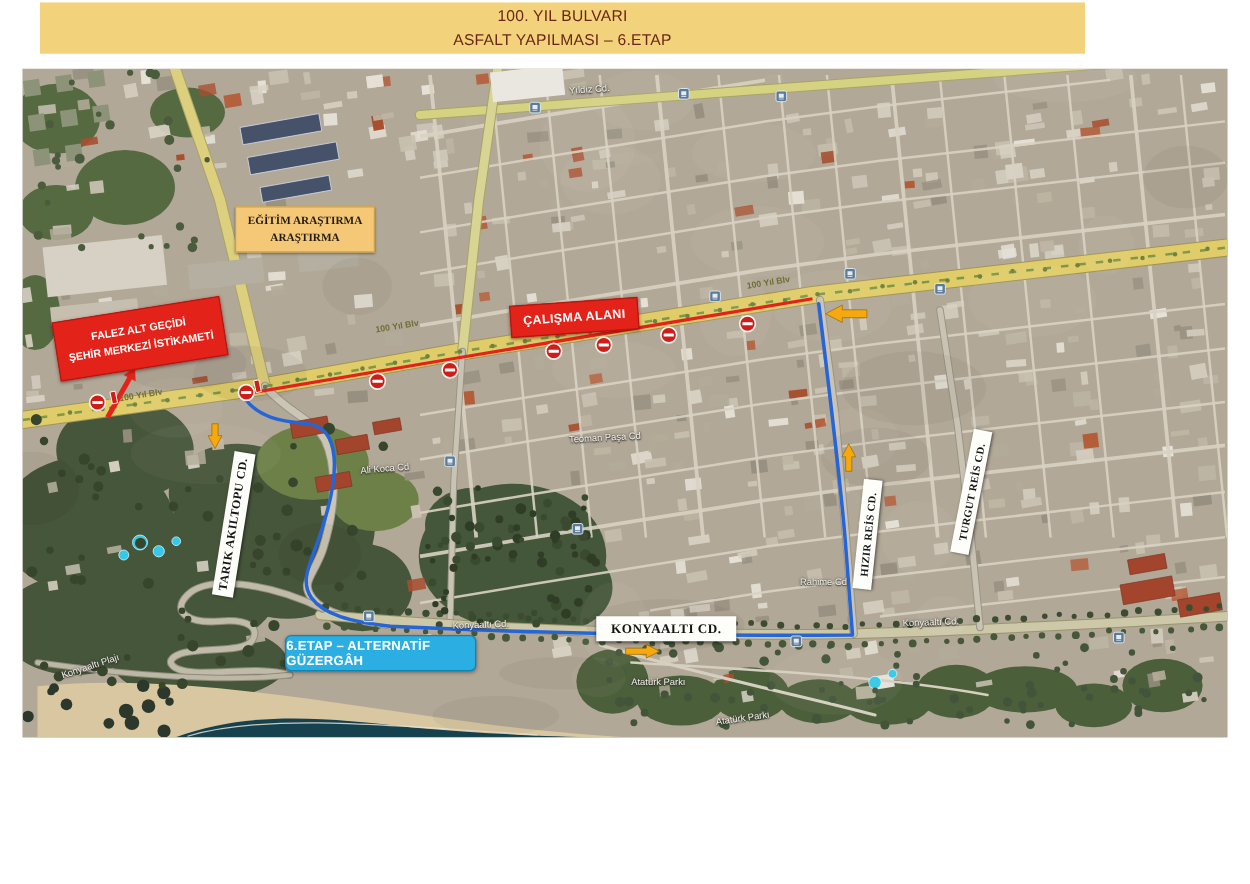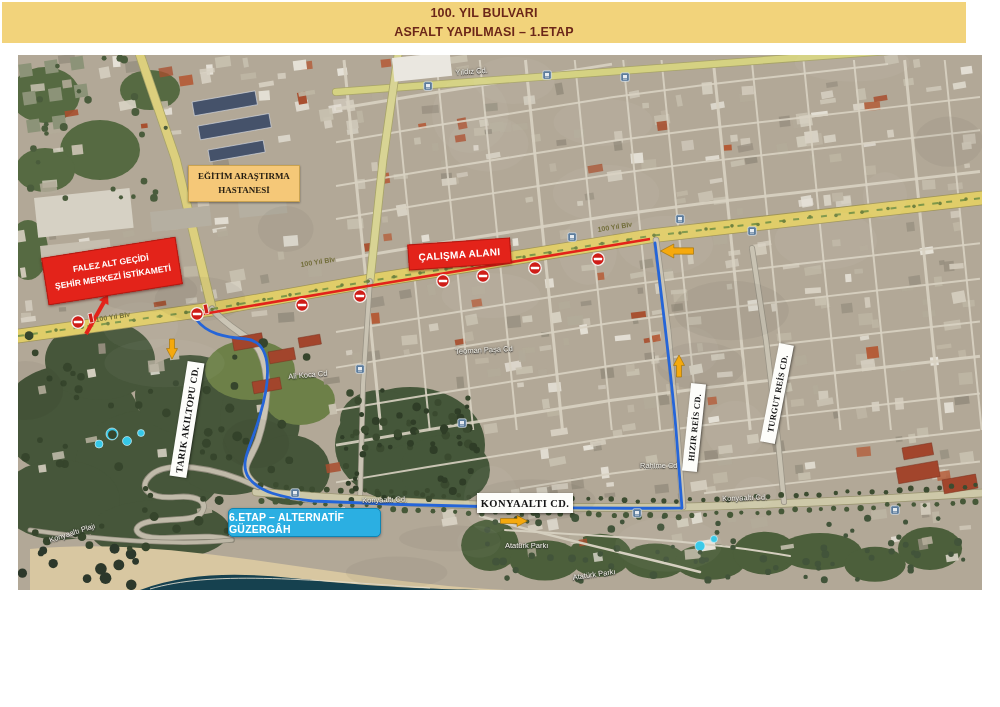--- a/index.html
+++ b/index.html
@@ -1,49 +1,49 @@
 <!DOCTYPE html>
 <html><head>
 <meta charset="utf-8">
 <style>
   html,body{margin:0;padding:0;background:#fff;}
   body{width:1000px;height:707px;position:relative;font-family:"Liberation Sans",sans-serif;overflow:hidden;}
-  .banner{position:absolute;left:2px;top:2px;width:964px;height:41px;background:#f2d37b;
+  .banner{position:absolute;left:32px;top:2px;width:836px;height:41px;background:#f2d37b;
     display:flex;flex-direction:column;justify-content:center;text-align:center;
-    font-weight:700;font-size:12.5px;line-height:1.5;color:#6b2619;letter-spacing:.2px;}
+    font-weight:400;font-size:12.5px;line-height:1.5;color:#6b2619;letter-spacing:.2px;}
   #map{position:absolute;left:18px;top:55px;width:964px;height:535px;background:#b2a897;overflow:hidden;}
   #map svg{position:absolute;left:0;top:0;}
   .map-label{position:absolute;display:flex;align-items:center;justify-content:center;box-sizing:border-box;z-index:5;}
   .red-box{background:#e3231a;color:#fff;font-weight:700;
     box-shadow:0 1px 3px rgba(60,0,0,.55), inset 0 0 0 1px rgba(140,15,8,.55);}
   .falez{left:26px;top:192px;width:136px;height:48px;transform:rotate(-9deg);
     font-size:8.5px;line-height:1.6;flex-direction:column;text-align:center;}
   .calisma{left:390px;top:186px;width:103px;height:26px;transform:rotate(-4deg);
     font-size:10px;letter-spacing:.3px;}
   .white-box{background:#fdfdfa;color:#141414;font-family:"Liberation Serif",serif;
     font-weight:700;text-align:center;box-shadow:0 1px 2.5px rgba(0,0,0,.55);}
   .tarik{left:111px;top:356px;width:116px;height:17px;transform:rotate(-81deg);font-size:9.5px;letter-spacing:.4px;}
   .hizir{left:632px;top:365px;width:88px;height:15px;transform:rotate(-84deg);font-size:8.5px;letter-spacing:.3px;}
   .turgut{left:709px;top:331px;width:100px;height:15px;transform:rotate(-79deg);font-size:8.5px;letter-spacing:.3px;}
-  .konyaalti{left:459px;top:438px;width:96px;height:20px;font-size:10.5px;letter-spacing:.4px;align-items:center;}
+  .konyaalti{left:459px;top:438px;width:112px;height:20px;font-size:10.5px;letter-spacing:.4px;align-items:center;}
   .hospital{left:170px;top:110px;width:112px;height:37px;background:#f5c878;border:1px solid #c9a250;
     color:#241d12;font-family:"Liberation Serif",serif;font-weight:700;font-size:9px;line-height:1.55;
     flex-direction:column;text-align:left;box-shadow:0 1px 2px rgba(0,0,0,.4);}
   .etap{left:210px;top:453px;width:153px;height:29px;background:#2bafe2;border:1px solid #0f85b2;border-radius:5px;
     color:#fff;font-weight:700;font-size:10.5px;letter-spacing:.2px;box-shadow:0 1px 3px rgba(0,0,40,.35);}
   .map-text{position:absolute;font-size:7.5px;color:#f3f1e9;white-space:nowrap;z-index:3;
     text-shadow:0 0 2px rgba(45,45,45,.95),0 1px 1px rgba(45,45,45,.9);}
   .map-text.road{color:#6e6a33;text-shadow:none;font-weight:700;font-size:7px;opacity:.95;}
 </style>
 </head>
 <body>
 
 <div class="banner">
   <div>100. YIL BULVARI</div>
-  <div>ASFALT YAPILMASI – 1.ETAP</div>
+  <div>ASFALT YAPILMASI – 6.ETAP</div>
 </div>
 
 <div id="map">
   <svg id="satmap" width="964" height="535" viewBox="18 55 964 535">
     <defs>
         <clipPath id="mclip">
           <rect x="18" y="55" width="964" height="535"></rect>
         </clipPath>
       </defs>
     <g id="gAll" clip-path="url(#mclip)">
@@ -1124,21 +1124,21 @@
 
   <div class="map-label red-box falez">
     <div>FALEZ ALT GEÇİDİ</div>
     <div>ŞEHİR MERKEZİ İSTİKAMETİ</div>
   </div>
   <div class="map-label red-box calisma">
     <span>ÇALIŞMA ALANI</span>
   </div>
   <div class="map-label hospital">
     <div>EĞİTİM ARAŞTIRMA</div>
-    <div>HASTANESİ</div>
+    <div>ARAŞTIRMA</div>
   </div>
   <div class="map-label white-box tarik">
     <span>TARIK AKILTOPU CD.</span>
   </div>
   <div class="map-label white-box hizir">
     <span>HIZIR REİS CD.</span>
   </div>
   <div class="map-label white-box turgut">
     <span>TURGUT REİS CD.</span>
   </div>

